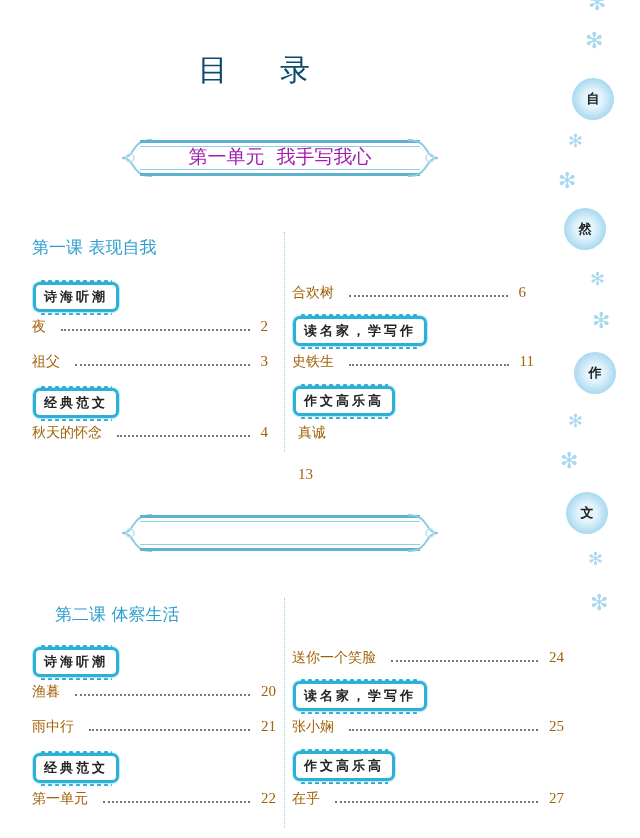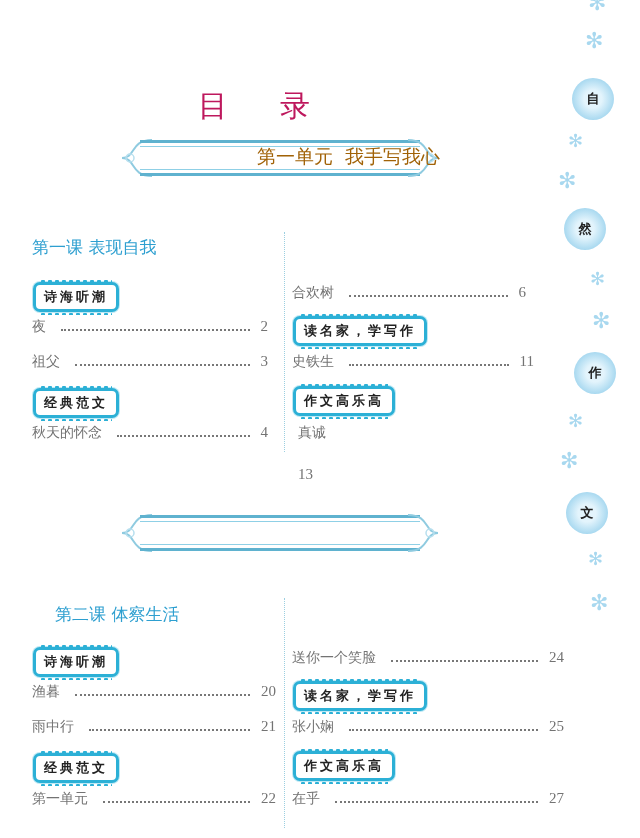--- a/index.html
+++ b/index.html
@@ -1,37 +1,37 @@
 <!DOCTYPE html>
 <html><head>
 <meta charset="utf-8">
 <style>
   html, body { margin:0; padding:0; background:#ffffff; }
   body { width:640px; height:838px; position:relative; overflow:hidden;
          font-family:"DejaVu Serif", serif; color:#333; }
   .title { position:absolute; left:0; width:560px; top:50px; text-align:center;
-           font-family:"DejaVu Sans", sans-serif; font-size:30px; color:#be185d; letter-spacing:52px;margin-top:36px; }
+           font-family:"DejaVu Sans", sans-serif; font-size:30px; color:#0c4a6e; letter-spacing:52px; }
   .unit-banner { position:absolute; left:120px; width:320px; height:56px; }
   .unit-banner .frame { position:absolute; left:20px; right:20px; top:10px; bottom:10px;
       border-top:3px solid #5fb2cf; border-bottom:3px solid #5fb2cf; }
   .unit-banner .frame:before, .unit-banner .frame:after { content:""; position:absolute; left:0; right:0; height:1px; background:#8fd0e6; }
   .unit-banner .frame:before { top:3px; } .unit-banner .frame:after { bottom:3px; }
   .unit-banner .orn { position:absolute; top:4px; width:34px; height:48px; }
   .unit-banner .orn.l { left:0; } .unit-banner .orn.r { right:0; }
-  .unit-banner .label { position:absolute; left:0; right:0; top:14px; text-align:right;
-      font-family:"DejaVu Sans", sans-serif; font-size:19px; color:#a16207; }
+  .unit-banner .label { position:absolute; left:0; right:0; top:14px; text-align:center;
+      font-family:"DejaVu Sans", sans-serif; font-size:19px; color:#a21caf; }
   .lesson-title { position:absolute; left:32px; font-family:"DejaVu Sans", sans-serif; font-size:17px; color:#2d9fd0; }
   .divider { position:absolute; left:284px; width:0; border-left:1px dotted #9ccfe0; }
   .tag { position:absolute; height:24px; padding:0 8px; border:3px solid #2cb0d6; border-radius:7px;
          font-family:"DejaVu Sans", sans-serif; font-weight:bold; font-size:13px; line-height:24px; color:#222;
          background:#fff; letter-spacing:3px; box-shadow:0 0 0 1px #bde8f4; }
   .tag:before, .tag:after { content:""; position:absolute; left:4px; right:4px; height:3px;
         background: radial-gradient(circle at 3px 3px, #2cb0d6 2px, transparent 2.5px) 0 0/7px 6px repeat-x; }
   .tag:before { top:-6px; } .tag:after { bottom:-6px; }
-  .entry { position:absolute; display:flex; align-items:baseline; font-size:14px; color:#737373; height:20px;gap:9px; }
+  .entry { position:absolute; display:flex; align-items:baseline; font-size:14px; color:#a16207; height:20px;gap:9px; }
   .entry .name { white-space:nowrap; }
   .entry .dots { flex:1; border-bottom:2px dotted #777; margin:0 2px 4px 6px; height:0; }
   .entry .page { font-family:"Liberation Serif", serif; font-size:15px; }
   .flower { position:absolute; border-radius:50%; background:radial-gradient(circle, #e3f4fc 30%, #a9d9f0 70%, #d9f0fa 100%);
             display:flex; align-items:center; justify-content:center;
             font-family:"DejaVu Sans", sans-serif; font-weight:bold; font-size:13px; color:#222; }
   .star { position:absolute; color:#a8d8ef; font-size:22px; line-height:1; }
 </style>
 </head>
 <body>

